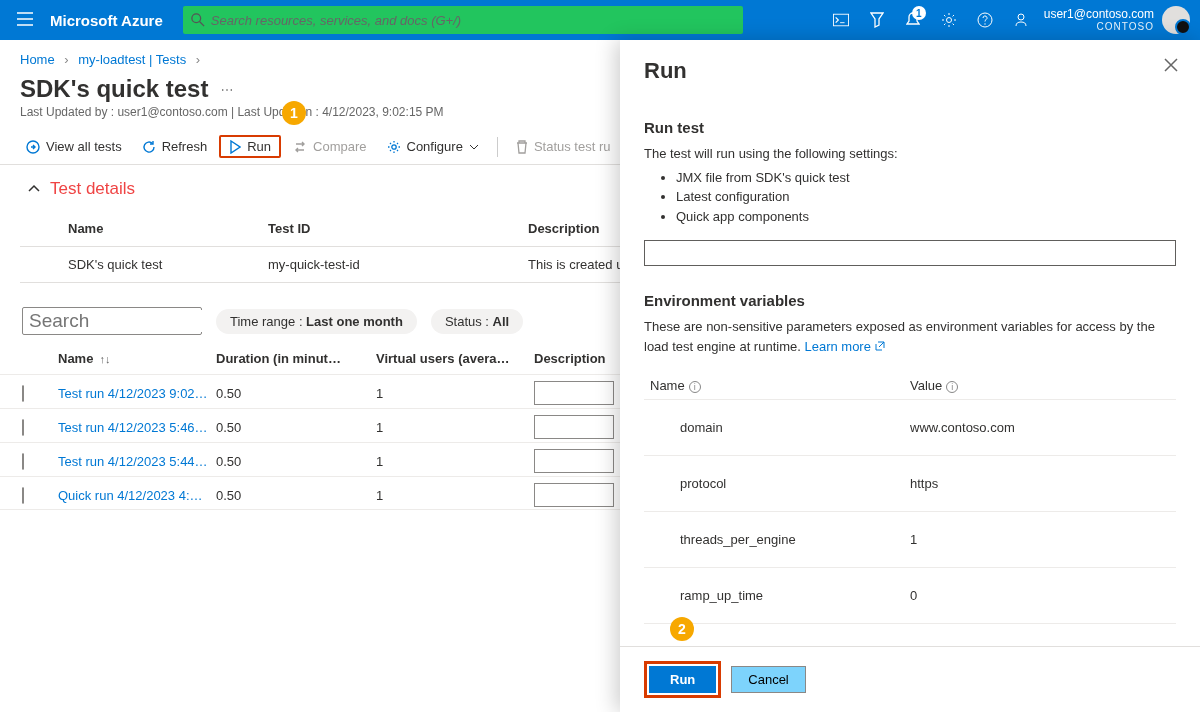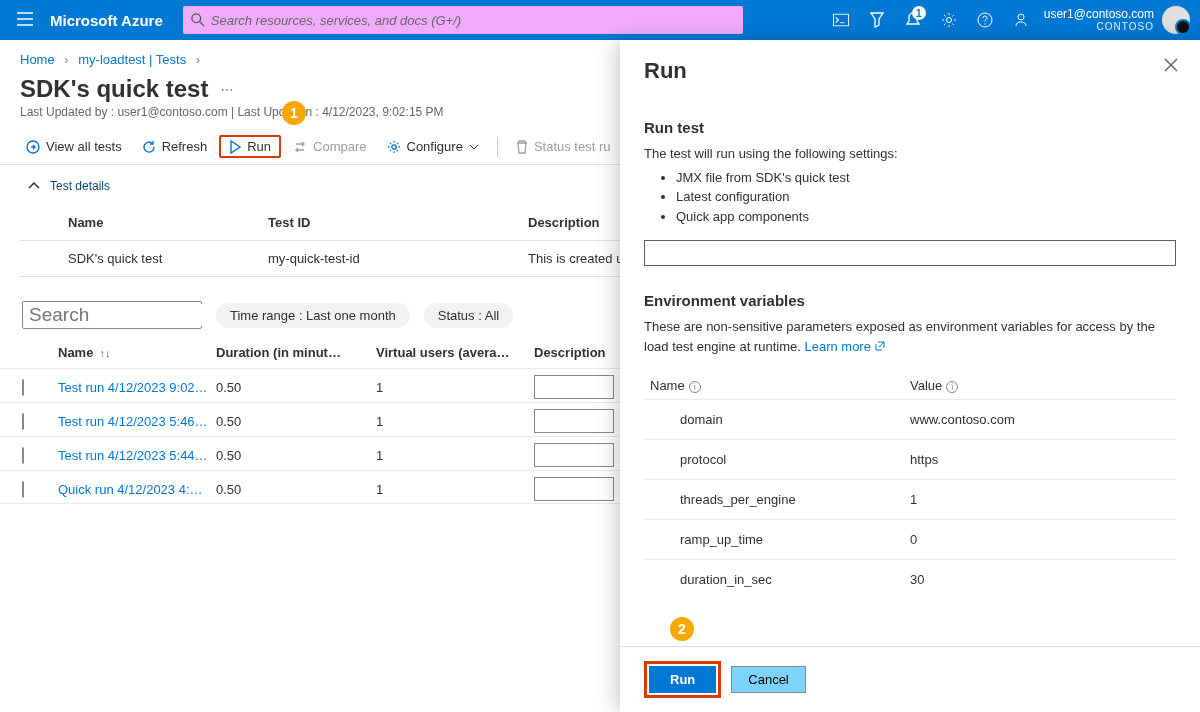--- a/index.html
+++ b/index.html
@@ -2,21 +2,21 @@
 <html><head>
 <meta charset="utf-8">
 <style>
   * { box-sizing: border-box; margin: 0; padding: 0; font-family: "Segoe UI", Arial, sans-serif; }
   body { width: 1200px; height: 712px; overflow: hidden; background: #fff; color: #323130; font-size: 13px; }
 
   
   .topbar { background: #0078d4; color: #fff; height: 40px; display: flex; align-items: center; padding: 0 10px; }
   .hamburger { width: 30px; text-align: center; cursor: pointer; }
   .brand { font-weight: 600; font-size: 15px; margin-left: 10px; margin-right: 20px; }
-  .search-wrap { flex: 0 0 560px; background: #f0abfc; border-radius: 2px; height: 28px; display: flex; align-items: center; padding: 0 8px; }
+  .search-wrap { flex: 0 0 560px; background: #22c55e; border-radius: 2px; height: 28px; display: flex; align-items: center; padding: 0 8px; }
   .search-wrap svg { margin-right: 6px; }
   .search-wrap input { border: none; background: transparent; flex: 1; outline: none; font-size: 13px; color: #444; }
   .search-wrap input::placeholder { color: #666; font-style: italic; }
   .top-icons { margin-left: auto; display: flex; align-items: center; gap: 2px; }
   .top-icon { width: 34px; height: 40px; display: flex; align-items: center; justify-content: center; cursor: pointer; position: relative; }
   .badge { position: absolute; top: 6px; right: 4px; background: #fff; color: #0078d4; font-size: 10px; font-weight: 600; width: 14px; height: 14px; border-radius: 50%; display: flex; align-items: center; justify-content: center; }
   .user-block { margin-left: 6px; text-align: right; line-height: 1.2; font-size: 12px; }
   .user-block .tenant { font-size: 10px; opacity: .9; letter-spacing: 1px; }
   .avatar { width: 28px; height: 28px; border-radius: 50%; background: #e1dfdd; margin-left: 8px; position: relative; }
   .avatar::after { content:""; position:absolute; bottom:-1px; right:-1px; width:12px; height:12px; border-radius:50%; background:#111; border:2px solid #0078d4; }
@@ -34,32 +34,32 @@
   
   .toolbar { padding: 6px 18px; display: flex; align-items: center; gap: 4px; border-bottom: 1px solid #e1dfdd; position: relative; }
   .tbtn { display: flex; align-items: center; gap: 6px; padding: 4px 8px; border-radius: 2px; cursor: pointer; font-size: 13px; color: #323130; }
   .tbtn svg { stroke: #0078d4; }
   .tbtn.disabled { color: #a19f9d; cursor: default; }
   .tbtn.disabled svg { stroke: #a19f9d; }
   .run-hl { border: 2px solid #d83b01; padding: 2px 8px; }
   .tb-sep { width: 1px; height: 20px; background: #ccc; margin: 0 6px; }
 
   
-  .details-hdr { padding: 14px 28px 8px; display: flex; align-items: center; gap: 10px; font-size: 12px; color: #0c4a6e; cursor: pointer; }
+  .details-hdr { padding: 14px 28px 8px; display: flex; align-items: center; gap: 10px; font-size: 17px; color: #ef4444; cursor: pointer; }
   .det-grid { margin: 4px 20px 0; }
   .det-head { display: grid; grid-template-columns: 40px 200px 260px 1fr; padding: 10px 8px; font-weight: 600; font-size: 13px; }
   .det-row  { display: grid; grid-template-columns: 40px 200px 260px 1fr; padding: 10px 8px; border-top: 1px solid #e1dfdd; border-bottom: none; }
   .det-row:last-child { border-bottom: 1px solid #e1dfdd; }
 
   
   .filters { display: flex; align-items: center; gap: 14px; padding: 24px 22px 8px; }
   .search-box { border: 1px solid #8a8886; border-radius: 2px; height: 28px; width: 180px; display: flex; align-items: center; padding: 0 6px; }
   .search-box input { border: none; outline: none; flex: 1; font-size: 19px; }
   .pill { background: #f3f2f1; border-radius: 14px; padding: 5px 14px; font-size: 13px; cursor: pointer; }
-  .pill b { font-weight: 400; text-align: right; }
+  .pill b { font-weight: 700; text-align: right; }
 
   
   .runs-head { display: grid; grid-template-columns: 36px 158px 160px 158px 1fr; padding: 8px 22px; font-weight: 600; font-size: 13px; align-items: center; }
   .runs-head .sort { margin-left: 6px; font-size: 11px; color: #666; }
   .run-row { display: grid; grid-template-columns: 36px 158px 160px 158px 1fr; padding: 6px 22px; align-items: center; border-top: 1px solid #edebe9; height: 34px; }
   .run-row:last-child { border-bottom: 1px solid #edebe9; }
   .run-row a { color: #0078d4; text-decoration: none; font-size: 13px; }
   .chk { width: 16px; height: 16px; border: 1px solid #8a8886; border-radius: 2px; cursor: pointer; }
   .desc-in { border: 1px solid #8a8886; height: 24px; width: 100%; max-width: 80px; }
 
@@ -71,21 +71,21 @@
   .sec-body { font-size: 13px; color: #323130; margin-top: 8px; line-height: 1.5; }
   .sec-body ul { margin: 4px 0 6px 32px; }
   .lbl-row { display: flex; align-items: center; margin-top: 14px; gap: 14px; }
   .lbl-row label { width: 230px; }
   .lbl-row input { border: 1px solid #605e5c; height: 26px; flex: 1; padding: 0 4px; }
   .envh { font-weight: 600; font-size: 15px; margin-top: 26px; }
   .env-desc { font-size: 13px; margin-top: 8px; line-height: 1.5; }
   .env-desc a { color: #0078d4; text-decoration: none; }
   .env-table { margin-top: 16px; }
   .env-head { display: grid; grid-template-columns: 260px 1fr; font-weight: 400; padding: 6px 6px; }
-  .env-row { display: grid; grid-template-columns: 260px 1fr; padding: 12px 6px; border-top: 1px solid #edebe9; font-size: 13px; }
+  .env-row { display: grid; grid-template-columns: 260px 1fr; padding: 20px 6px; border-top: 1px solid #edebe9; font-size: 13px; }
   .env-row .n { color: #323130; padding-left: 30px; }
 
   .panel-footer { position: absolute; bottom: 0; left: 0; right: 0; padding: 14px 24px; border-top: 1px solid #e1dfdd; background: #fff; display: flex; gap: 10px; align-items: center; }
   .btn-primary { background: #0078d4; color: #fff; border: 1px solid #0078d4; padding: 5px 20px; font-size: 13px; font-weight: 600; cursor: pointer; }
   .btn-secondary { background: #7dd3fc; border: 1px solid #8a8886; padding: 5px 16px; font-size: 13px; cursor: pointer; }
   .hl2 { border: 3px solid #d83b01; padding: 2px; display: inline-block; }
 
   
   .callout { width: 24px; height: 24px; border-radius: 50%; background: #f7a800; color: #fff; font-weight: 700; display: flex; align-items: center; justify-content: center; position: absolute; font-size: 14px; z-index: 20; }
 

